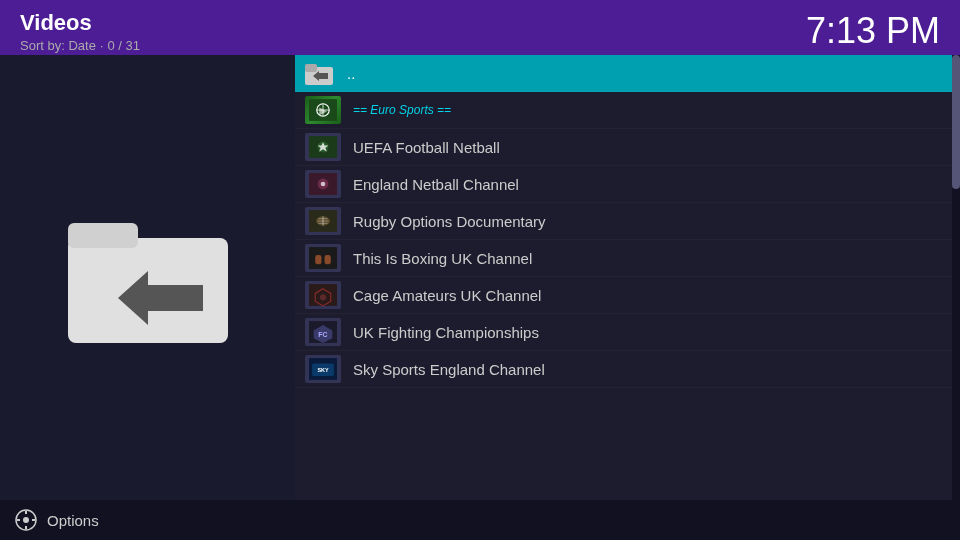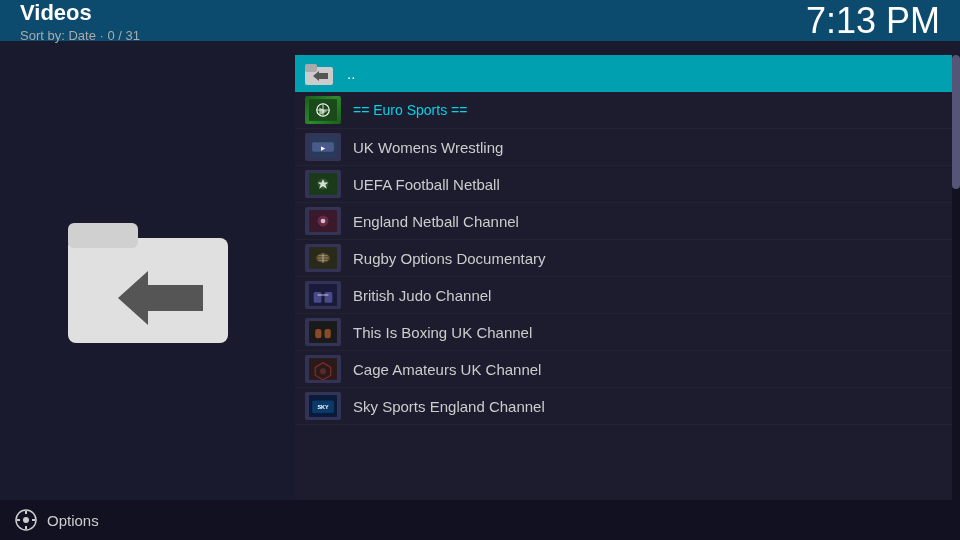--- a/index.html
+++ b/index.html
@@ -16,26 +16,26 @@
       overflow: hidden;
       position: relative;
     }
 
     
     #header {
       position: absolute;
       top: 0;
       left: 0;
       right: 0;
-      height: 41px;
+      height: 55px;
       display: flex;
       justify-content: space-between;
       align-items: flex-start;
-      padding: 0 20px 0 20px;
-      background-color: #0c4a6e;
+      padding: 10px 20px 0 20px;
+      background-color: #4c1d95;
     }
 
     #title-area {
       display: flex;
       flex-direction: column;
     }
 
     #app-title {
       color: #ffffff;
       font-size: 22px;
@@ -131,21 +131,22 @@
       justify-content: center;
     }
 
     .item-label {
       color: #cccccc;
       font-size: 15px;
     }
 
     .item-label.euro-sports {
       color: #00d4e8;
-      font-size: 14px;
+      font-size: 12px;
+      font-style: italic;
     }
 
     .list-item.selected .item-label {
       color: #ffffff;
     }
 
     
     #scrollbar {
       position: absolute;
       right: 0;
@@ -248,30 +249,20 @@
       <svg viewBox="0 0 36 28" xmlns="http://www.w3.org/2000/svg">
         <rect width="36" height="28" fill="#1a4a1a"></rect>
         <circle cx="18" cy="14" r="8" fill="none" stroke="#ffffff" stroke-width="1.5"></circle>
         <line x1="18" y1="6" x2="18" y2="22" stroke="#ffffff" stroke-width="1"></line>
         <line x1="10" y1="14" x2="26" y2="14" stroke="#ffffff" stroke-width="1"></line>
       </svg>
     </div>
     <span class="item-label euro-sports">== Euro Sports ==</span>
   </div>
 
-  <div class="list-item">
-    <div class="item-thumb">
-      <svg viewBox="0 0 36 28" xmlns="http://www.w3.org/2000/svg">
-        <rect width="36" height="28" fill="#2a3a5a"></rect>
-        <rect x="4" y="8" width="28" height="12" rx="2" fill="#4a5a8a"></rect>
-        <text x="18" y="18" text-anchor="middle" fill="#ffffff" font-size="7">▶</text>
-      </svg>
-    </div>
-    <span class="item-label">UK Womens Wrestling</span>
-  </div>
 
   <div class="list-item">
     <div class="item-thumb">
       <svg viewBox="0 0 36 28" xmlns="http://www.w3.org/2000/svg">
         <rect width="36" height="28" fill="#1a3a1a"></rect>
         <circle cx="18" cy="14" r="7" fill="#2a5a2a"></circle>
         <polygon points="18,8 20,12 25,12 21,15 23,20 18,17 13,20 15,15 11,12 16,12" fill="#ffffff" opacity="0.8"></polygon>
       </svg>
     </div>
     <span class="item-label">UEFA Football Netball</span>
@@ -295,31 +286,20 @@
         <ellipse cx="18" cy="14" rx="9" ry="6" fill="#5a4a2a"></ellipse>
         <line x1="18" y1="8" x2="18" y2="20" stroke="#ffffff" stroke-width="1" opacity="0.6"></line>
         <line x1="12" y1="11" x2="24" y2="11" stroke="#ffffff" stroke-width="0.8" opacity="0.5"></line>
         <line x1="11" y1="14" x2="25" y2="14" stroke="#ffffff" stroke-width="0.8" opacity="0.5"></line>
         <line x1="12" y1="17" x2="24" y2="17" stroke="#ffffff" stroke-width="0.8" opacity="0.5"></line>
       </svg>
     </div>
     <span class="item-label">Rugby Options Documentary</span>
   </div>
 
-  <div class="list-item">
-    <div class="item-thumb">
-      <svg viewBox="0 0 36 28" xmlns="http://www.w3.org/2000/svg">
-        <rect width="36" height="28" fill="#1a1a3a"></rect>
-        <rect x="6" y="10" width="10" height="14" rx="2" fill="#4a4a8a"></rect>
-        <rect x="20" y="10" width="10" height="14" rx="2" fill="#4a4a8a"></rect>
-        <line x1="11" y1="14" x2="25" y2="14" stroke="#ffffff" stroke-width="1.5" opacity="0.6"></line>
-      </svg>
-    </div>
-    <span class="item-label">British Judo Channel</span>
-  </div>
 
   <div class="list-item">
     <div class="item-thumb">
       <svg viewBox="0 0 36 28" xmlns="http://www.w3.org/2000/svg">
         <rect width="36" height="28" fill="#1a1a1a"></rect>
         <rect x="8" y="10" width="8" height="12" rx="3" fill="#8a4a2a"></rect>
         <rect x="20" y="10" width="8" height="12" rx="3" fill="#8a4a2a"></rect>
       </svg>
     </div>
     <span class="item-label">This Is Boxing UK Channel</span>
@@ -330,20 +310,30 @@
       <svg viewBox="0 0 36 28" xmlns="http://www.w3.org/2000/svg">
         <rect width="36" height="28" fill="#2a1a1a"></rect>
         <polygon points="18,6 28,12 28,22 18,28 8,22 8,12" fill="none" stroke="#8a2a2a" stroke-width="1.5"></polygon>
         <circle cx="18" cy="17" r="4" fill="#5a2a2a"></circle>
       </svg>
     </div>
     <span class="item-label">Cage Amateurs UK Channel</span>
   </div>
 
 
+  <div class="list-item">
+    <div class="item-thumb">
+      <svg viewBox="0 0 36 28" xmlns="http://www.w3.org/2000/svg">
+        <rect width="36" height="28" fill="#1a1a2a"></rect>
+        <polygon points="18,5 30,12 30,22 18,28 6,22 6,12" fill="#3a3a6a"></polygon>
+        <text x="18" y="20" text-anchor="middle" fill="#aaaaff" font-size="9" font-weight="bold">FC</text>
+      </svg>
+    </div>
+    <span class="item-label">UK Fighting Championships</span>
+  </div>
 
   <div class="list-item">
     <div class="item-thumb">
       <svg viewBox="0 0 36 28" xmlns="http://www.w3.org/2000/svg">
         <rect width="36" height="28" fill="#0a1a3a"></rect>
         <rect x="4" y="7" width="28" height="16" rx="2" fill="#0a3a6a"></rect>
         <text x="18" y="18" text-anchor="middle" fill="#ffffff" font-size="7" font-weight="bold">SKY</text>
       </svg>
     </div>
     <span class="item-label">Sky Sports England Channel</span>

